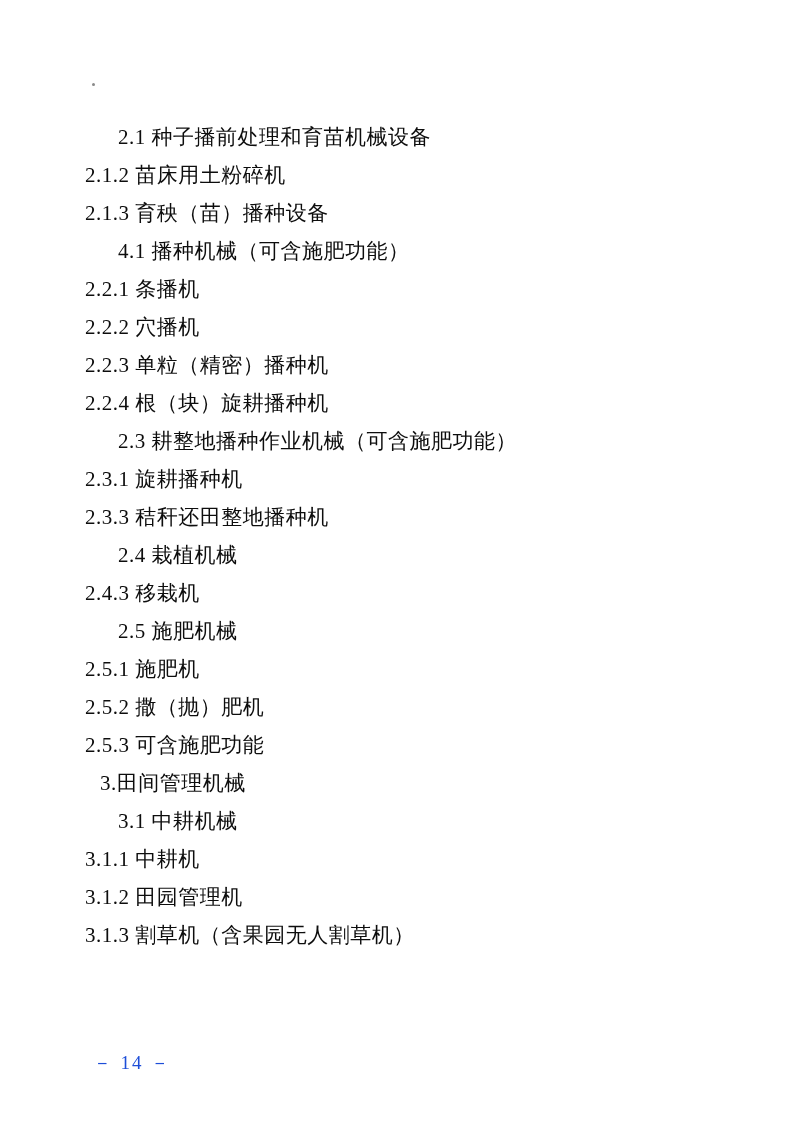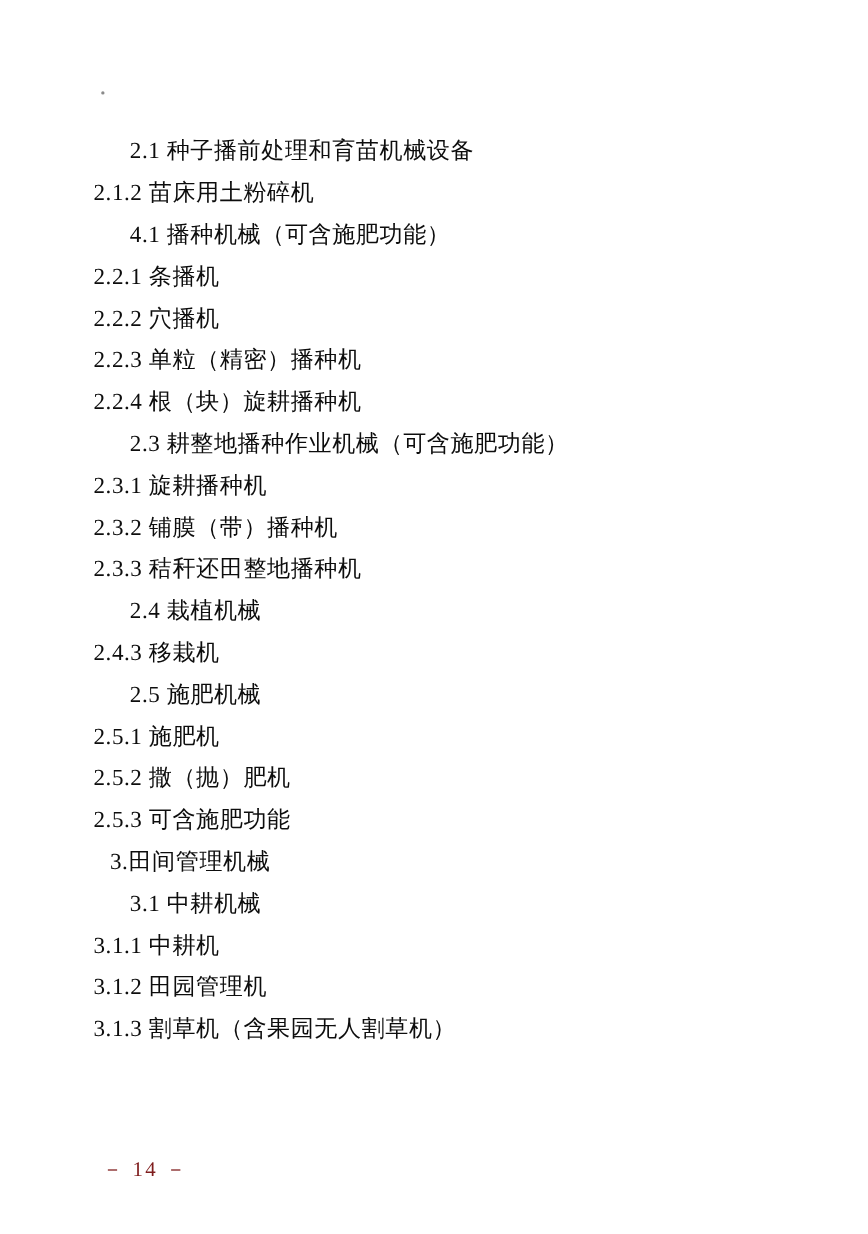--- a/index.html
+++ b/index.html
@@ -51,47 +51,47 @@
     font-weight: normal;
     font-size: 21px;
   }
   .footer {
     position: absolute;
     left: 0;
     top: 1028px;
     width: 707px;
     text-align: center;
     font-size: 19px;
-    color: #7f1d1d;
+    color: #1d4ed8;
     letter-spacing: 2px;
     white-space: pre;
   }
   .footer-inner {
     display: inline-block;
     margin-left: -470px;
   }
 </style>
 </head>
 <body>
 
 <div class="page">
 
   <div class="speck"></div>
 
   <div class="content">
     <div class="line ind-1">2.1 种子播前处理和育苗机械设备</div>
     <div class="line ind-2">2.1.2 苗床用土粉碎机</div>
+    <div class="line ind-2">2.1.3 育秧（苗）播种设备</div>
     <div class="line ind-1">4.1 播种机械（可含施肥功能）</div>
     <div class="line ind-2">2.2.1 条播机</div>
     <div class="line ind-2">2.2.2 穴播机</div>
     <div class="line ind-2">2.2.3 单粒（精密）播种机</div>
     <div class="line ind-2">2.2.4 根（块）旋耕播种机</div>
     <div class="line ind-1">2.3 耕整地播种作业机械（可含施肥功能）</div>
     <div class="line ind-2">2.3.1 旋耕播种机</div>
-    <div class="line ind-2">2.3.2 铺膜（带）播种机</div>
     <div class="line ind-2">2.3.3 秸秆还田整地播种机</div>
     <div class="line ind-1">2.4 栽植机械</div>
     <div class="line ind-2">2.4.3 移栽机</div>
     <div class="line ind-1">2.5 施肥机械</div>
     <div class="line ind-2">2.5.1 施肥机</div>
     <div class="line ind-2">2.5.2 撒（抛）肥机</div>
     <div class="line ind-2">2.5.3 可含施肥功能</div>
     <div class="line ind-h heading">3.田间管理机械</div>
     <div class="line ind-1">3.1 中耕机械</div>
     <div class="line ind-2">3.1.1 中耕机</div>

